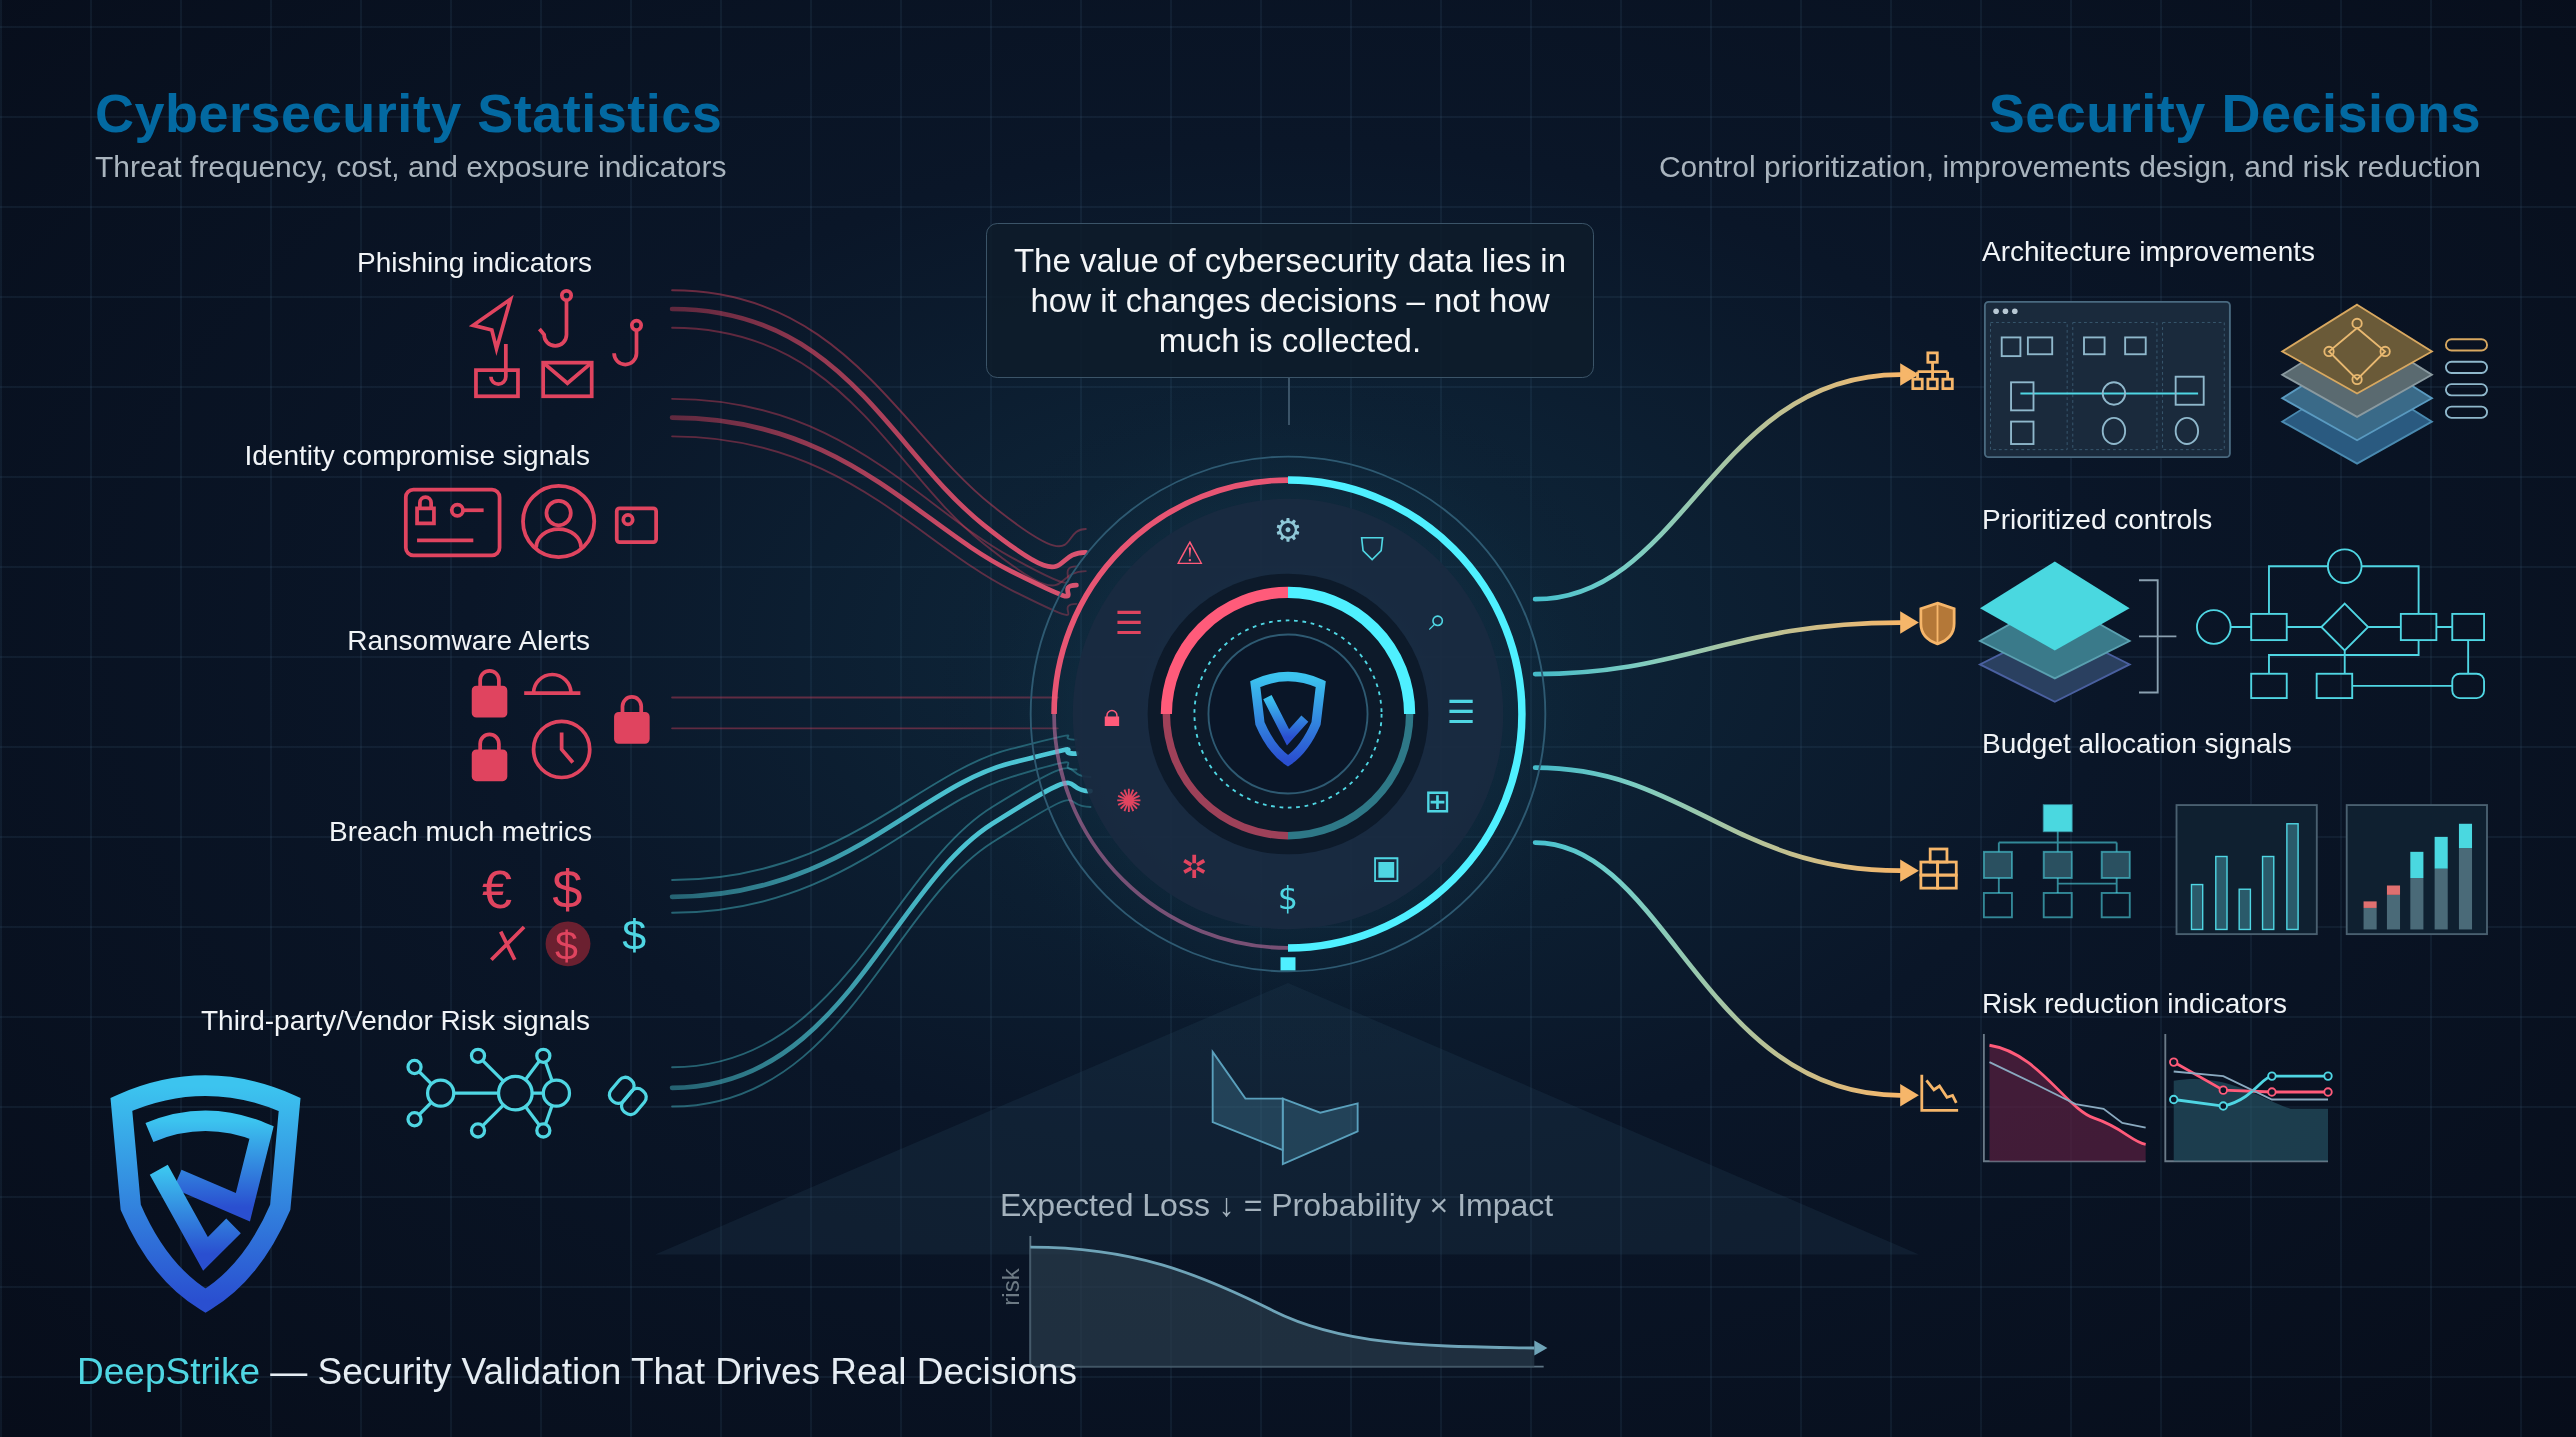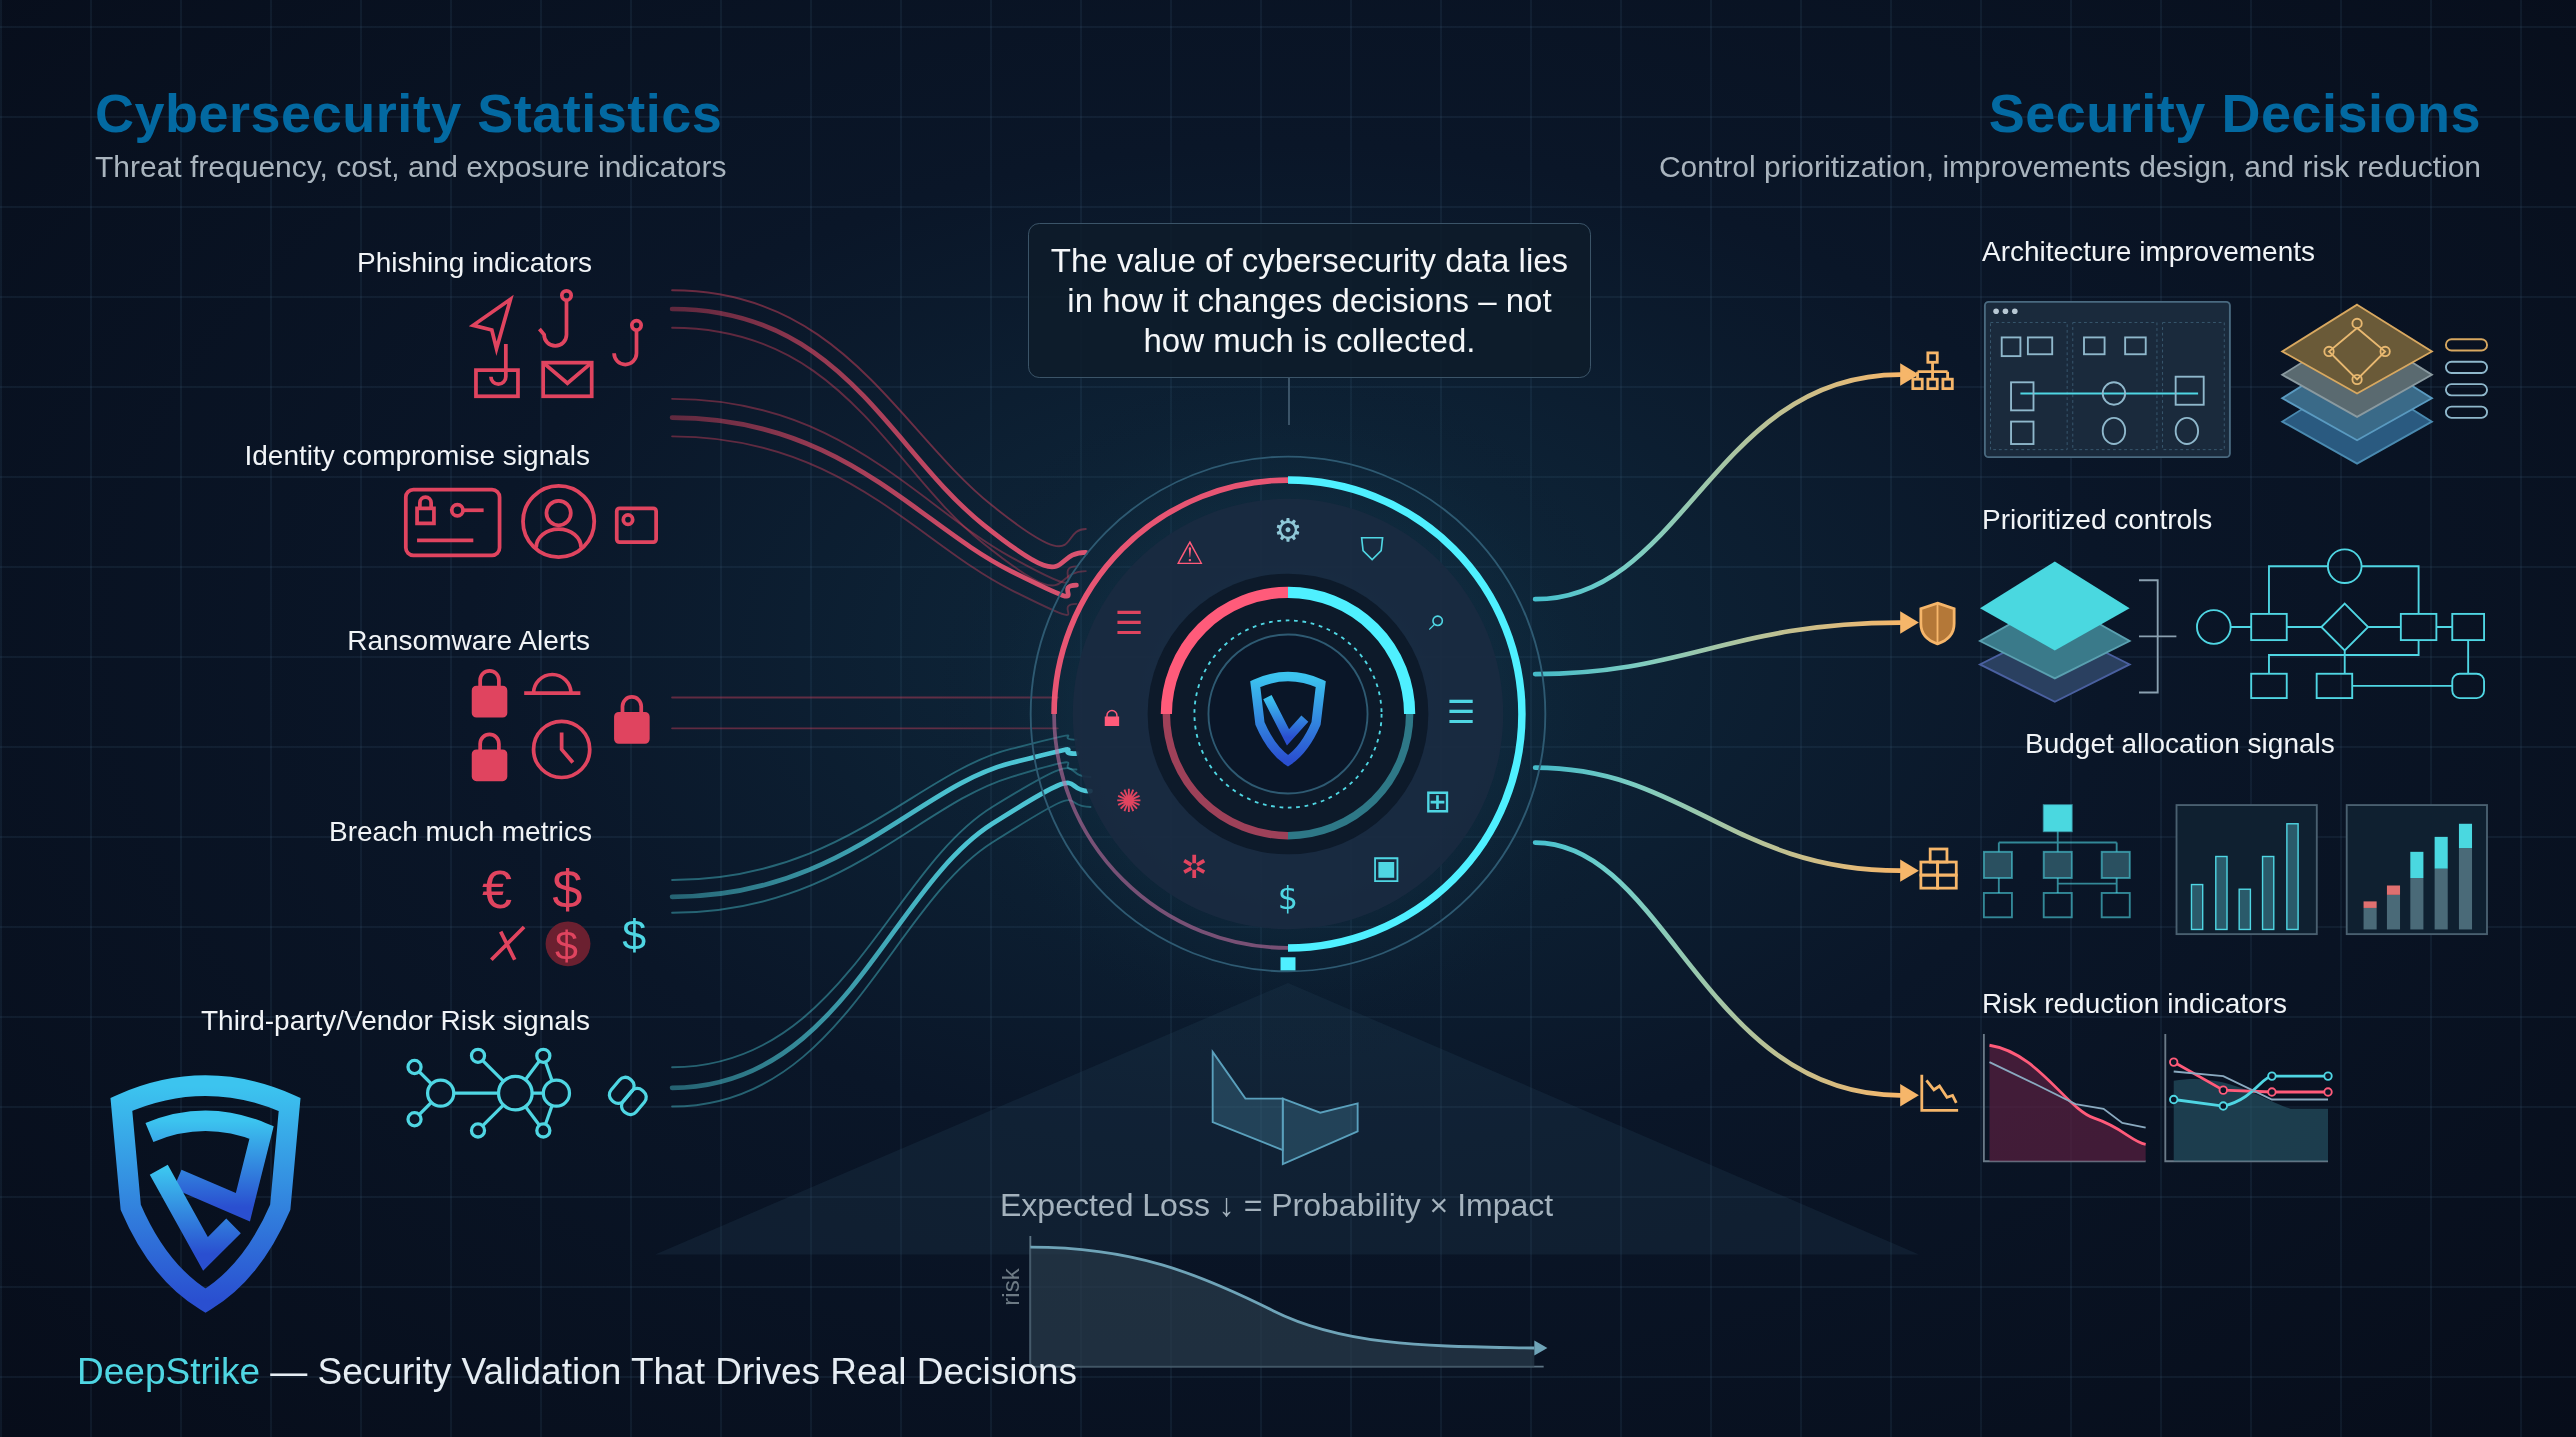--- a/index.html
+++ b/index.html
@@ -240,21 +240,21 @@
 </div>
 
 <div class="abs" style="left:84px;top:1067px;">
   <svg width="243" height="243" viewBox="0 0 260 260" fill="none" stroke="url(#shieldg)" stroke-width="22">
     <path d="M40 40 Q130 0 220 40 L210 150 Q180 220 130 250 Q80 220 50 150 Z"></path>
     <path d="M70 70 Q130 45 190 70 L170 150 L100 120"></path>
     <path d="M80 110 L130 200 L160 170"></path>
   </svg>
 </div>
 
-<div class="abs quote" style="left:986px;top:223px;width:563px;height:155px;margin-left:42px;">The value of cybersecurity data lies in how it changes decisions – not how much is collected.</div>
+<div class="abs quote" style="left:986px;top:223px;width:608px;height:155px;">The value of cybersecurity data lies in how it changes decisions – not how much is collected.</div>
 <div class="abs" style="left:1288px;top:378px;width:1.9px;height:47px;background:#3b5468;"></div>
 
 <div class="abs" style="left:1026px;top:452px;">
   <svg width="524" height="524" viewBox="0 0 560 560">
     <circle cx="280" cy="280" r="275" fill="none" stroke="#2e5a72" stroke-width="2"></circle>
     <path d="M 30 280 A 250 250 0 0 1 280 30" fill="none" stroke="#ff5b7a" stroke-width="6" opacity="0.9"></path>
     <path d="M 280 30 A 250 250 0 0 1 280 530" fill="none" stroke="#4ff0ff" stroke-width="8"></path>
     <path d="M 30 280 A 250 250 0 0 0 280 530" fill="none" stroke="#c070a0" stroke-width="4" opacity="0.6"></path>
     <circle cx="280" cy="280" r="230" fill="#1a2a40" opacity="0.9"></circle>
     <circle cx="280" cy="280" r="150" fill="#0d1a2a"></circle>
@@ -300,21 +300,21 @@
     <line x1="40" y1="140" x2="590" y2="140" stroke="#5d7484" stroke-width="2"></line>
     <path d="M40 12 C 150 12, 220 40, 300 80 S 480 118, 580 120 L580 140 L40 140 Z" fill="#2a3c4c" fill-opacity="0.7"></path>
     <path d="M40 12 C 150 12, 220 40, 300 80 S 480 118, 580 120" fill="none" stroke="#6fa4b8" stroke-width="3"></path>
     <polygon points="580,112 594,120 580,128" fill="#6fa4b8"></polygon>
   </svg>
 </div>
 <div class="abs" style="left:992px;top:1273px;transform:rotate(-90deg);font-size:24px;color:#6d7a84;">risk</div>
 
 <div class="abs label" style="left:1982px;top:236px;">Architecture improvements</div>
 <div class="abs label" style="left:1982px;top:504px;">Prioritized controls</div>
-<div class="abs label" style="left:1982px;top:728px;margin-left:43px;">Budget allocation signals</div>
+<div class="abs label" style="left:1982px;top:728px;">Budget allocation signals</div>
 <div class="abs label" style="left:1982px;top:988px;">Risk reduction indicators</div>
 
 <svg class="abs" style="left:1910px;top:351px;" width="47" height="47" fill="none" stroke="#f6b66a" stroke-width="3" viewBox="0 0 50 50">
   <rect x="19" y="2" width="10" height="10"></rect>
     <path d="M24 12 v10 M8 22 h32 M8 22 v8 M24 22 v8 M40 22 v8"></path>
   <rect x="3" y="30" width="10" height="10"></rect>
     <rect x="19" y="30" width="10" height="10"></rect>
     <rect x="35" y="30" width="10" height="10"></rect>
 </svg>
 <svg class="abs" style="left:1919px;top:601px;" width="37" height="45" viewBox="0 0 40 48">

